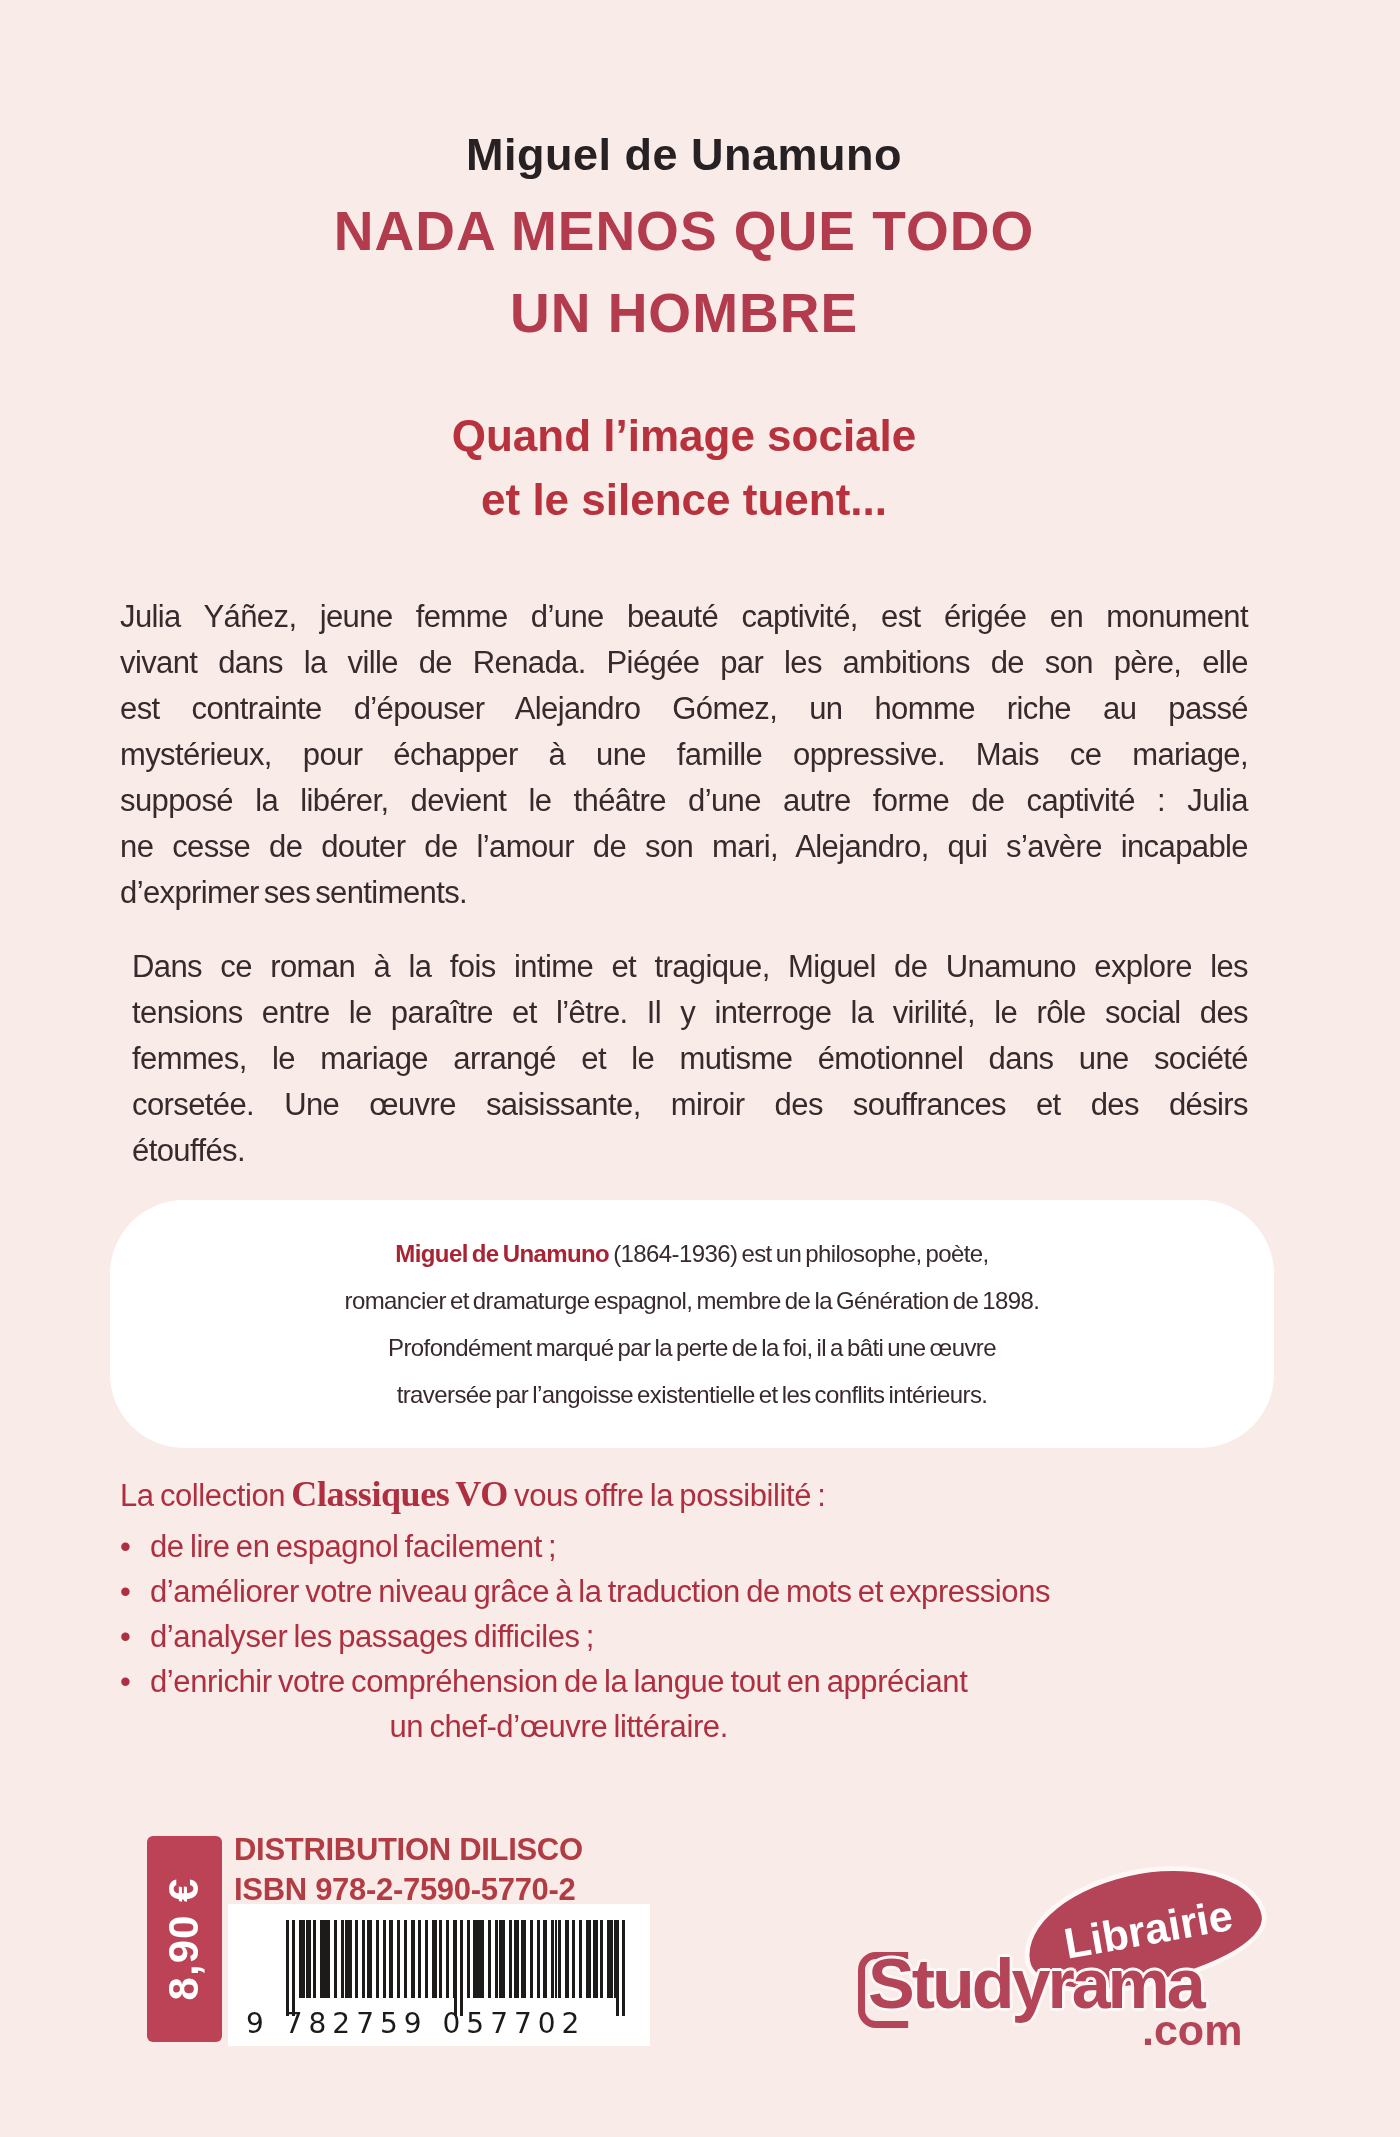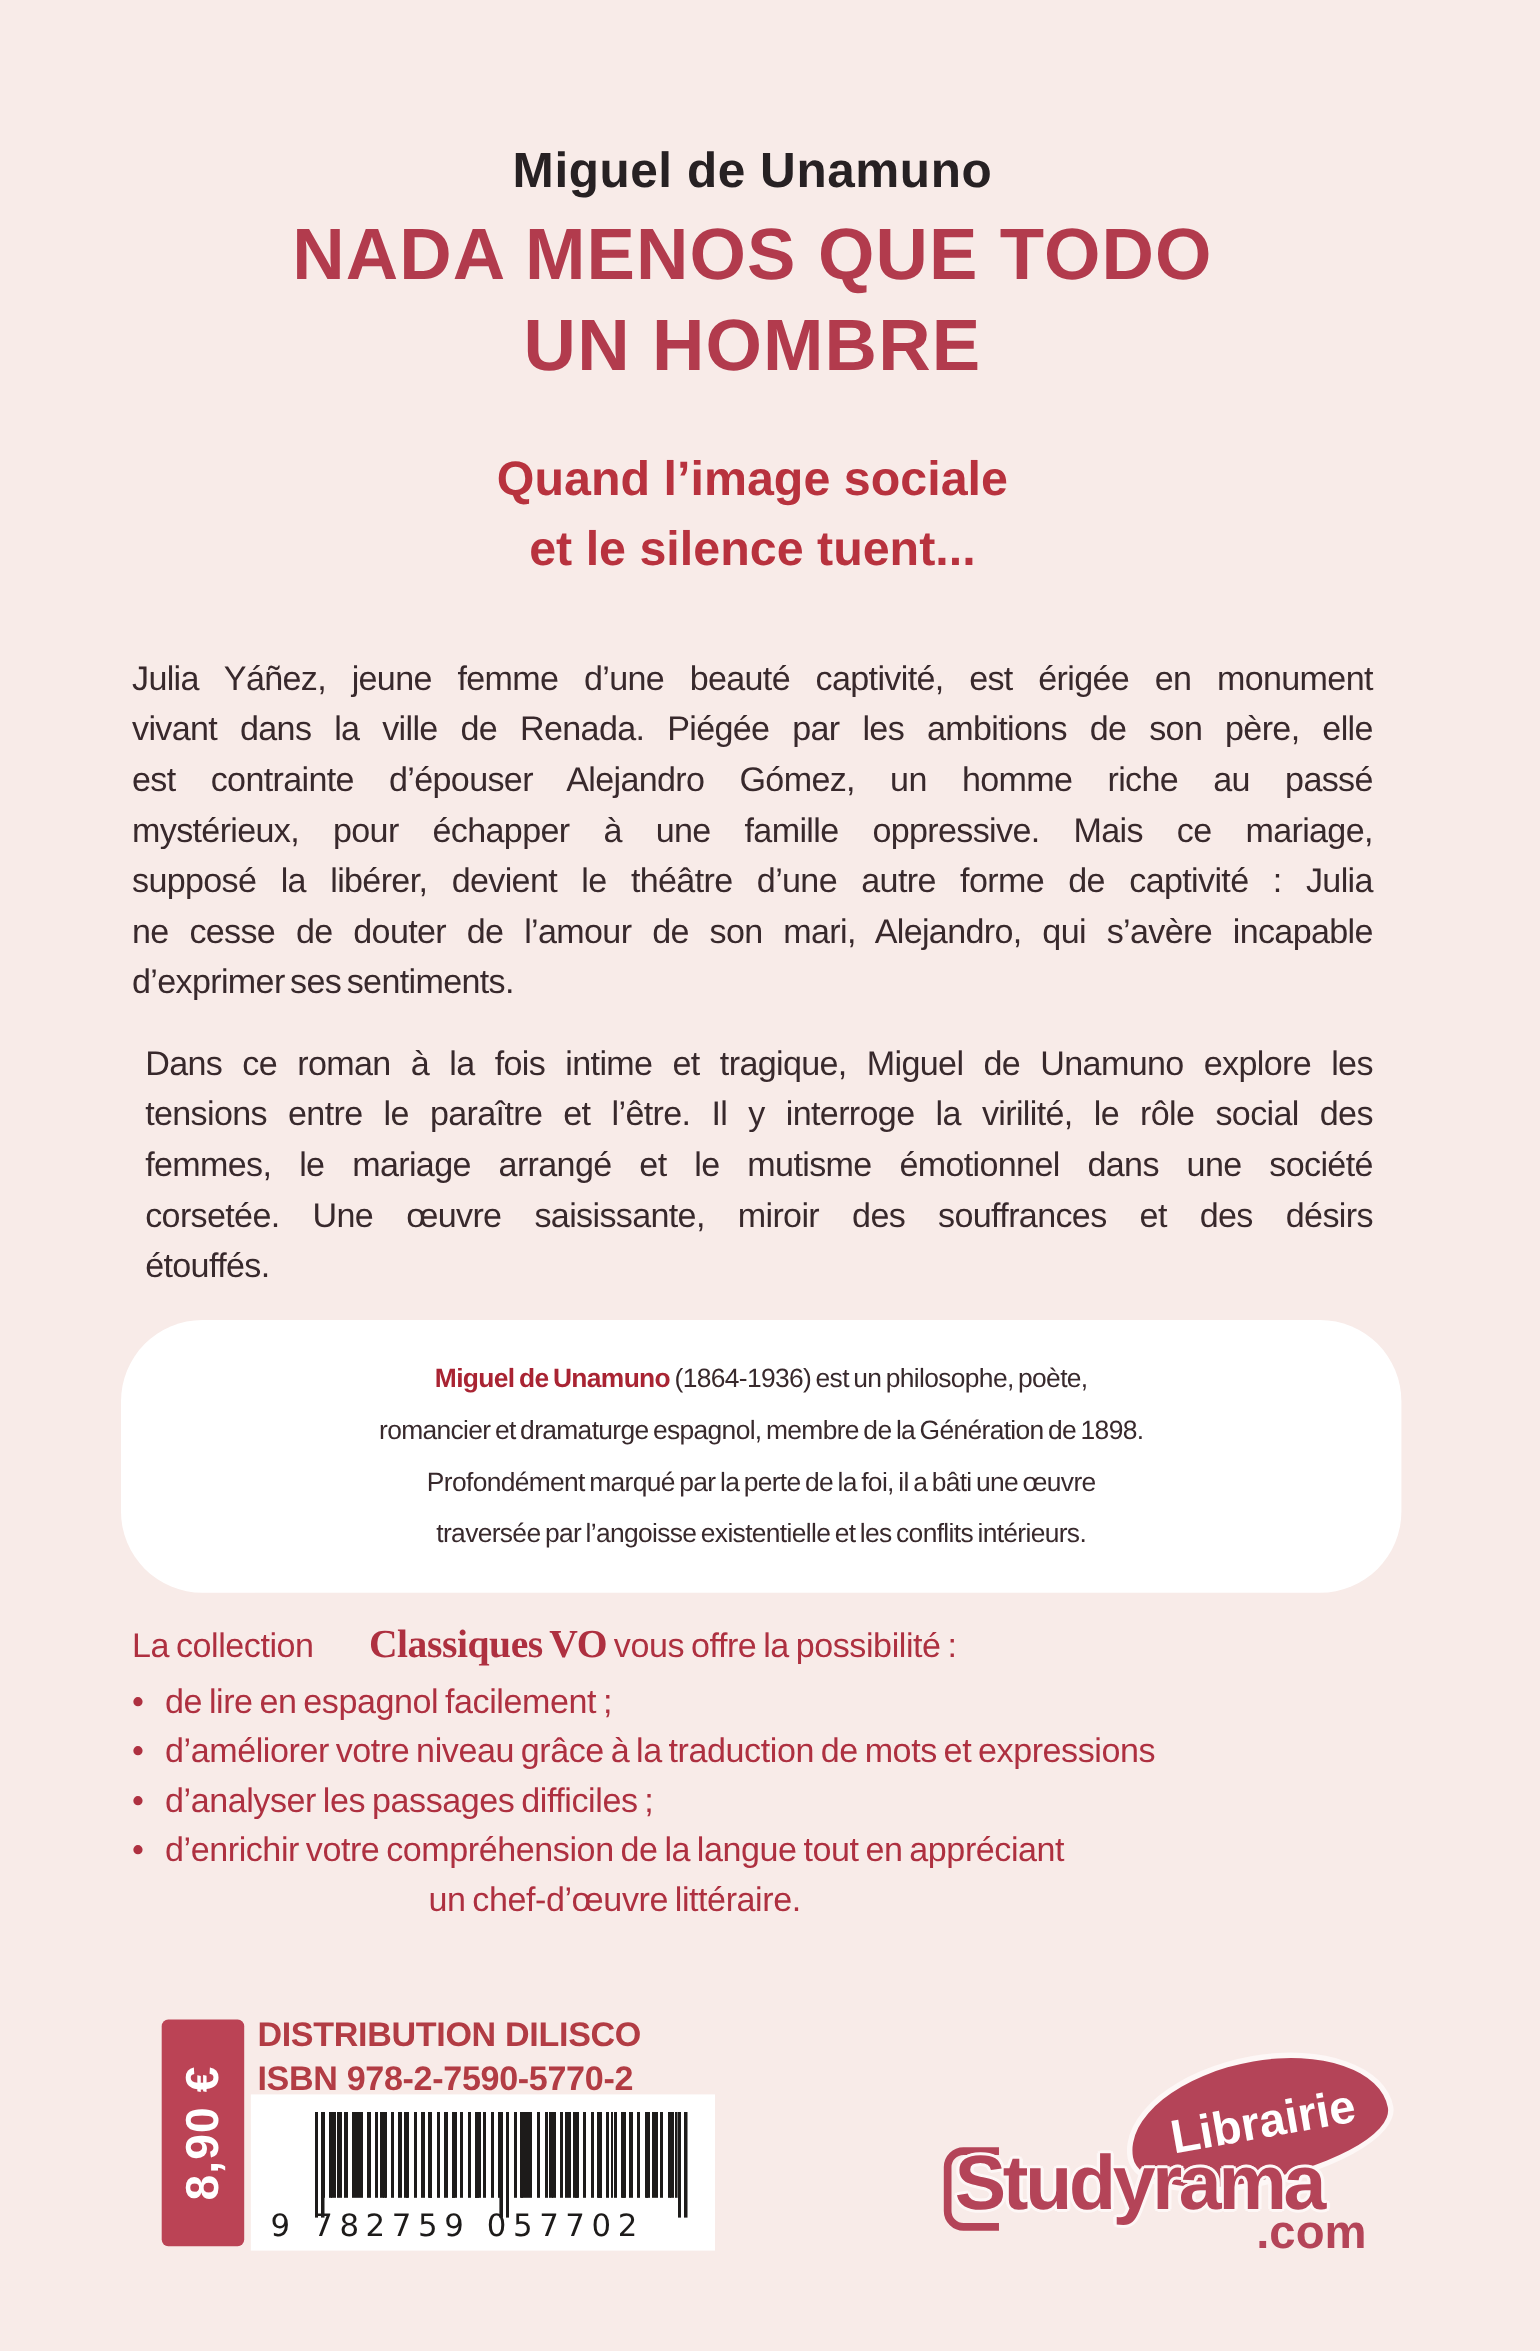--- a/index.html
+++ b/index.html
@@ -10,21 +10,21 @@
   }
   .col { position:absolute; left:120px; top:0; width:1128px; }
 
   .author {
     margin-top:128px; text-align:center;
     font-size:45px; line-height:54px; font-weight:700;
     color:#272123; letter-spacing:0.5px;
   }
   .title {
     margin:8px 0 0; text-align:center;
-    font-size:66px; line-height:82px; font-weight:700;
+    font-size:55px; line-height:82px; font-weight:700;
     color:#b23b4d; letter-spacing:1px;
   }
   .subtitle {
     margin-top:50px; text-align:center;
     font-size:44px; line-height:64px; font-weight:700;
     color:#b8323e;
   }
 
   .para {
     font-size:31px; line-height:46px; color:#38292c;
@@ -47,21 +47,21 @@
   .bio .line { text-align:center; }
   .bio .name { color:#a92433; font-weight:700; }
 
   .collection {
     margin-top:24px; color:#ae3040;
     font-size:31px; line-height:45px;
     letter-spacing:-0.4px; word-spacing:-2px;
   }
   .coll-serif {
     font-family:"Liberation Serif", serif;
-    font-weight:700; font-size:36px;margin-left:44px;
+    font-weight:700; font-size:36px;
   }
   ul.bullets { list-style:none; margin:6px 0 0; padding:0; }
   .bullets li { display:flex; align-items:flex-start; }
   .bullet-dot { width:30px; flex:none; }
   .btext .line { text-align:center; }
 
   
   .price-tag {
     position:absolute; left:147px; top:1836px; width:75px; height:206px;
     background:#bb4355; border-radius:6px;

